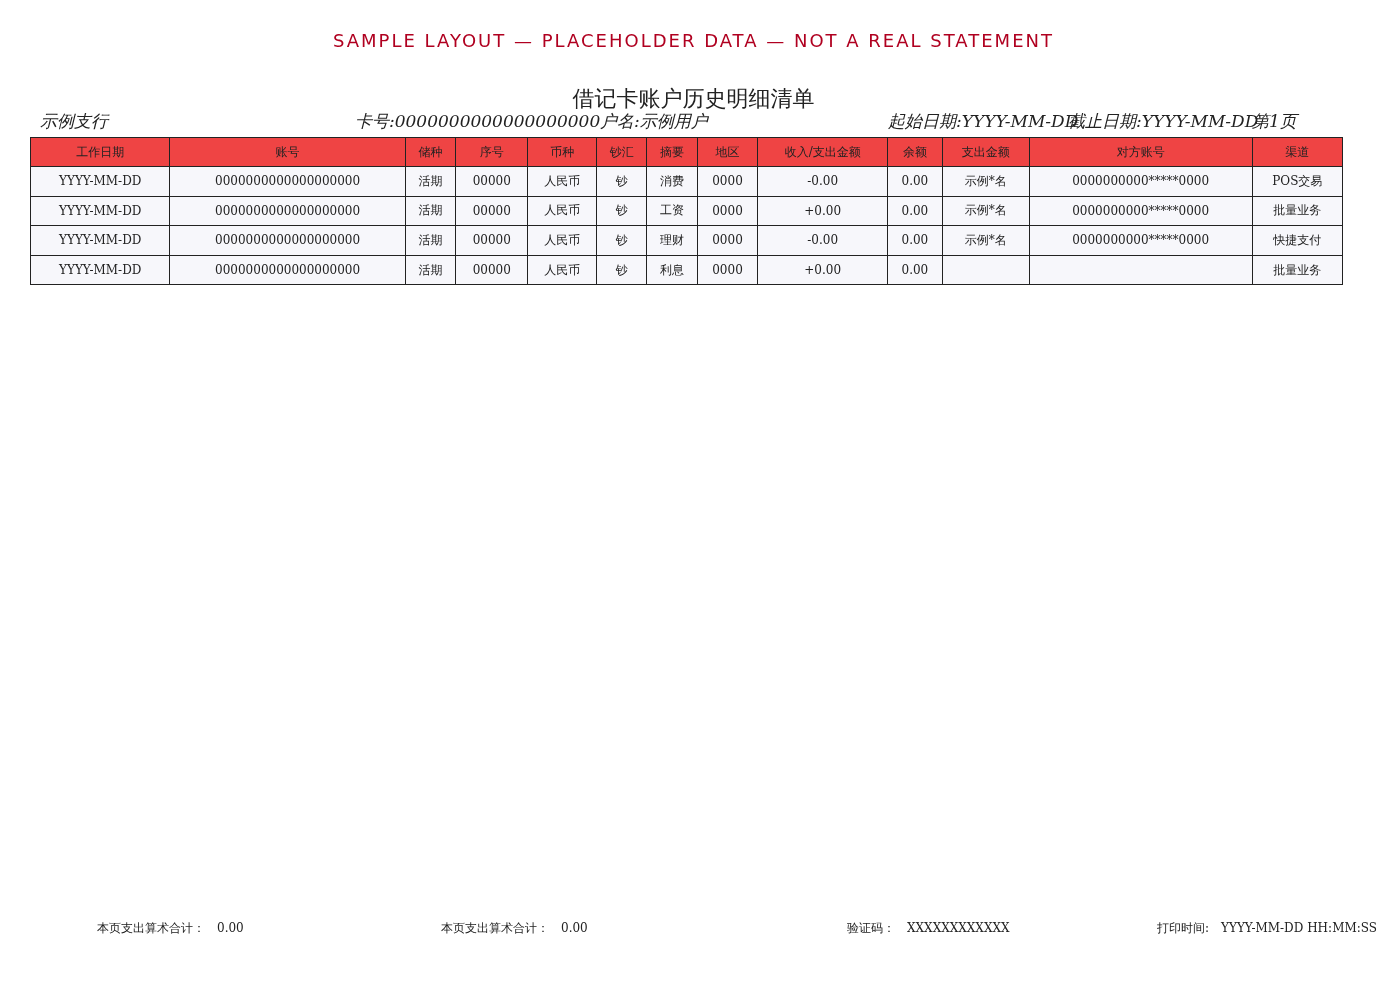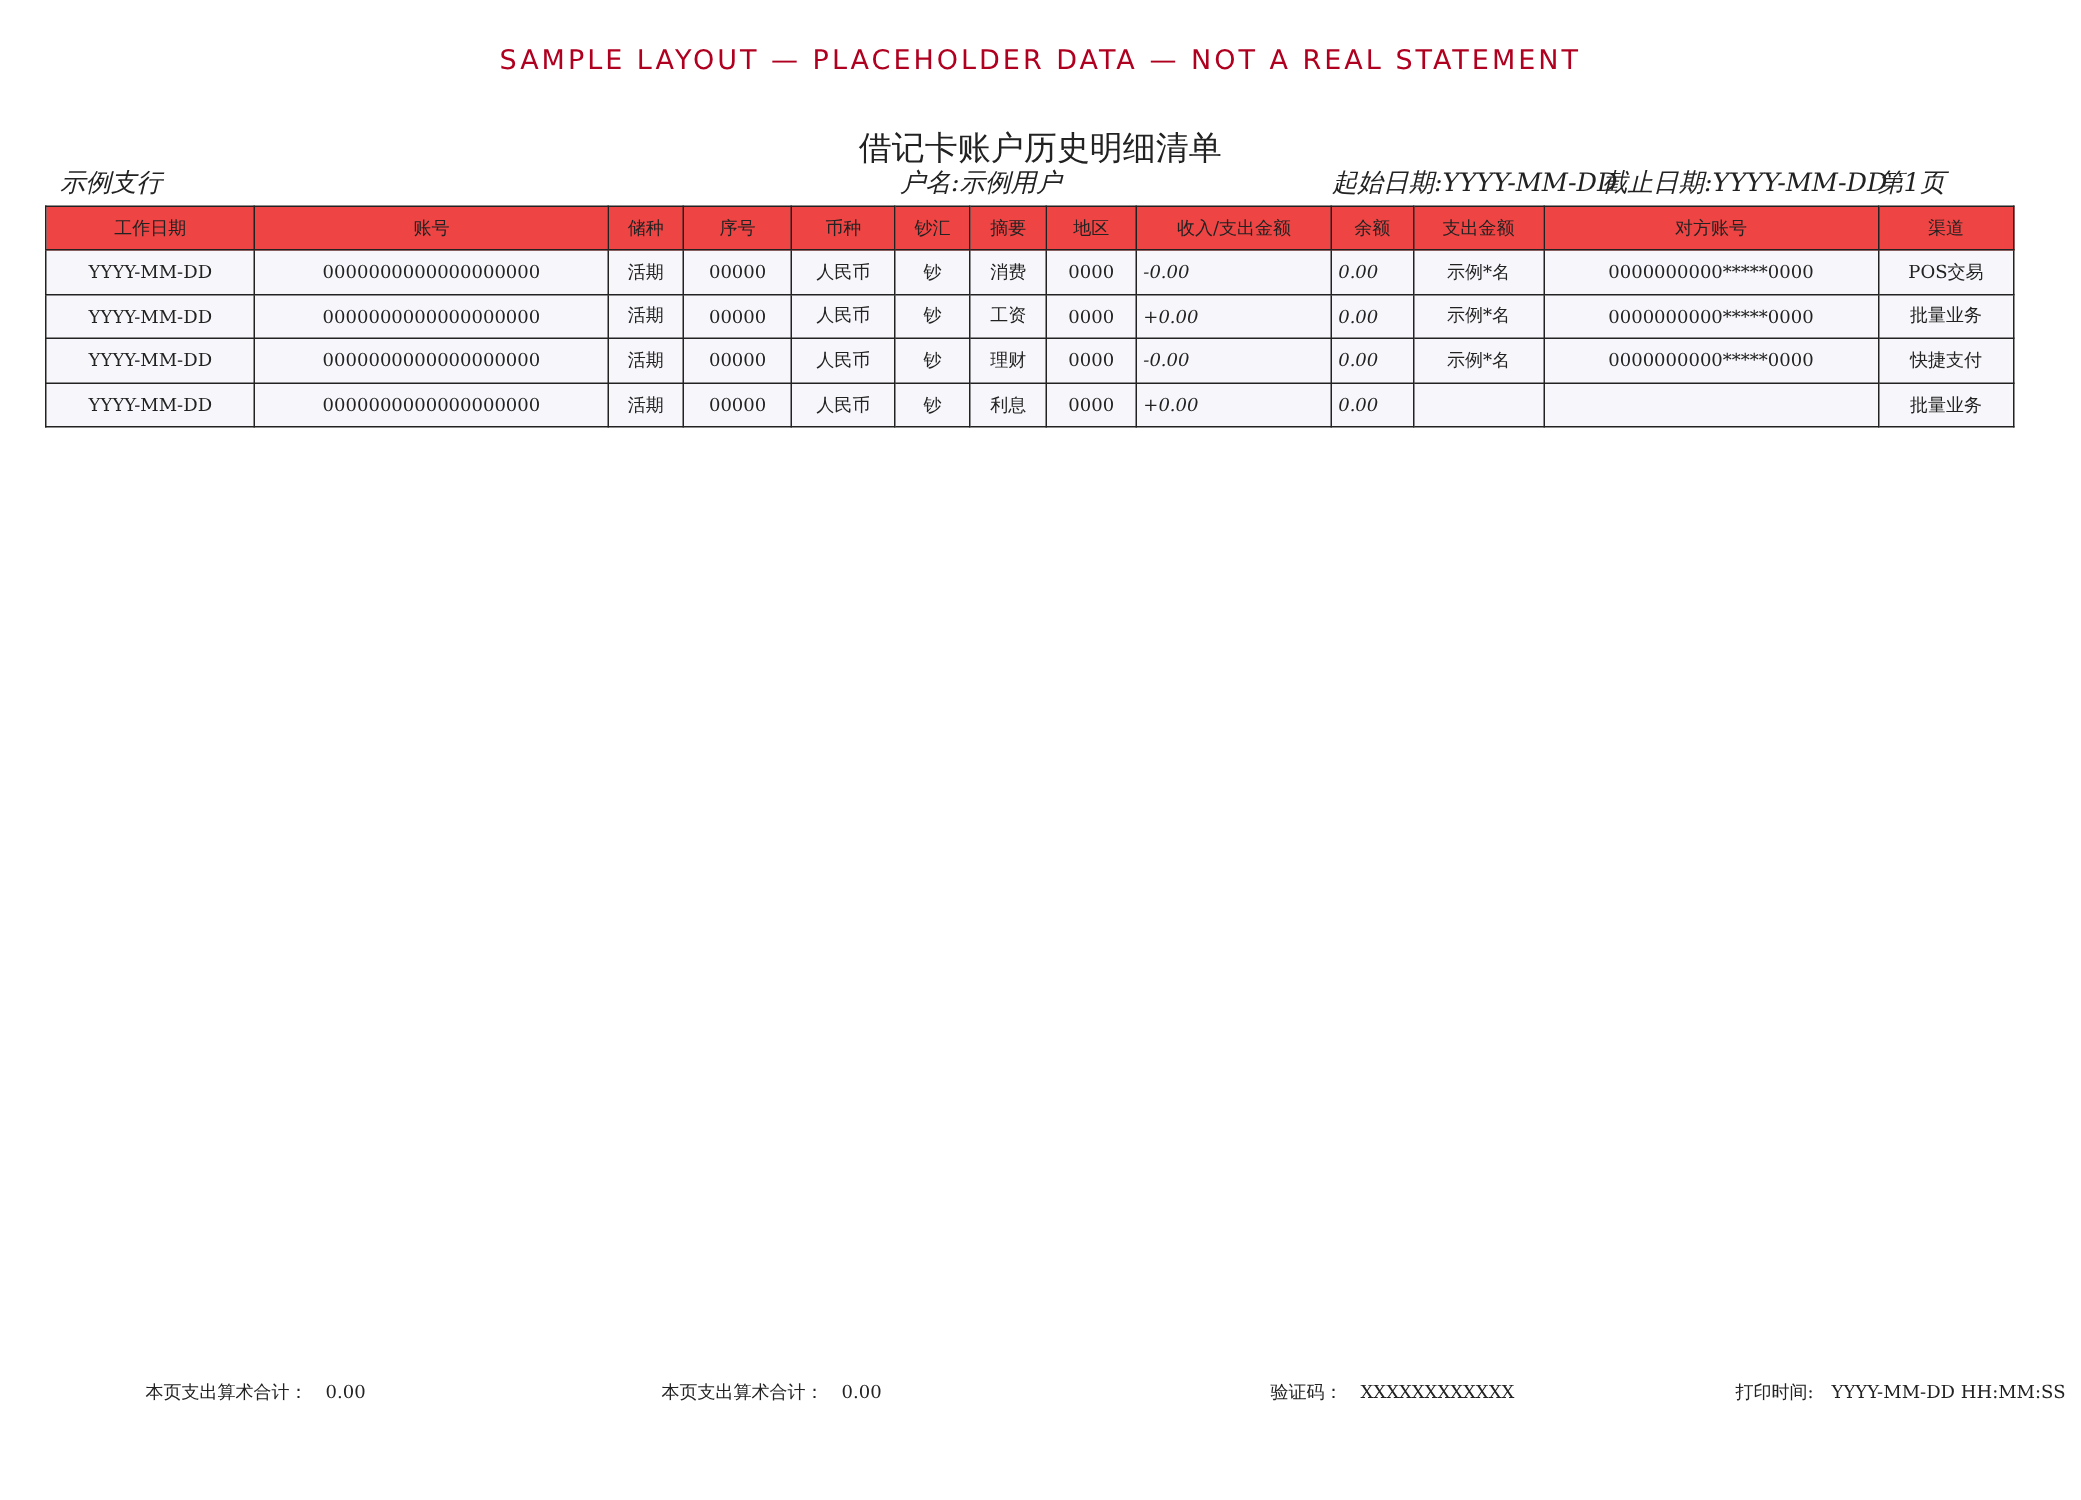--- a/index.html
+++ b/index.html
@@ -4,33 +4,34 @@
 <style>
   html, body { margin: 0; padding: 0; background: #ffffff; }
   body { width: 1387px; height: 1000px; position: relative; font-family: "DejaVu Serif", "Liberation Serif", serif; color: #222; overflow: hidden; }
   .sample-banner { position: absolute; top: 30px; left: 0; width: 100%; text-align: center; font-family: "DejaVu Sans", sans-serif; font-size: 18px; color: #b00020; letter-spacing: 2px; }
   .title { position: absolute; top: 84px; left: 0; width: 100%; text-align: center; font-size: 22px; }
   .meta { position: absolute; top: 110px; left: 40px; right: 45px; height: 26px; font-size: 17px; font-style: italic; }
   .meta span { position: absolute; white-space: nowrap; }
   table { position: absolute; top: 137px; left: 30px; width: 1313px; border-collapse: collapse; font-size: 12px; background: #f7f7fb; }
   th, td { border: 1.5px solid #222; height: 28.6px; padding: 0 4px; text-align: center; white-space: nowrap; }
   th { font-weight: normal; height: 28px; background: #ef4444; }
-  td.num { text-align: left; font-style: italic; }
+  td.num { text-align: center; }
   .footer { position: absolute; top: 920px; left: 0; width: 100%; font-size: 12px; }
   .footer span { position: absolute; white-space: nowrap; margin-left: 12px; }
 </style>
 </head>
 <body>
 
 <div class="sample-banner">SAMPLE LAYOUT — PLACEHOLDER DATA — NOT A REAL STATEMENT</div>
 
 <div class="title">借记卡账户历史明细清单</div>
 
 <div class="meta">
   <span style="left:0">示例支行</span>
+  <span style="left:315px"><span style="position:static">卡号:</span><span style="position:static">0000000000000000000</span></span>
   <span style="left:560px"><span style="position:static">户名:</span><span style="position:static">示例用户</span></span>
   <span style="left:848px"><span style="position:static">起始日期:</span><span style="position:static">YYYY-MM-DD</span></span>
   <span style="left:1028px"><span style="position:static">截止日期:</span><span style="position:static">YYYY-MM-DD</span></span>
   <span style="left:1212px">第1页</span>
 </div>
 
 <table>
   <thead>
       <tr id="hdr">
         <th>工作日期</th>

